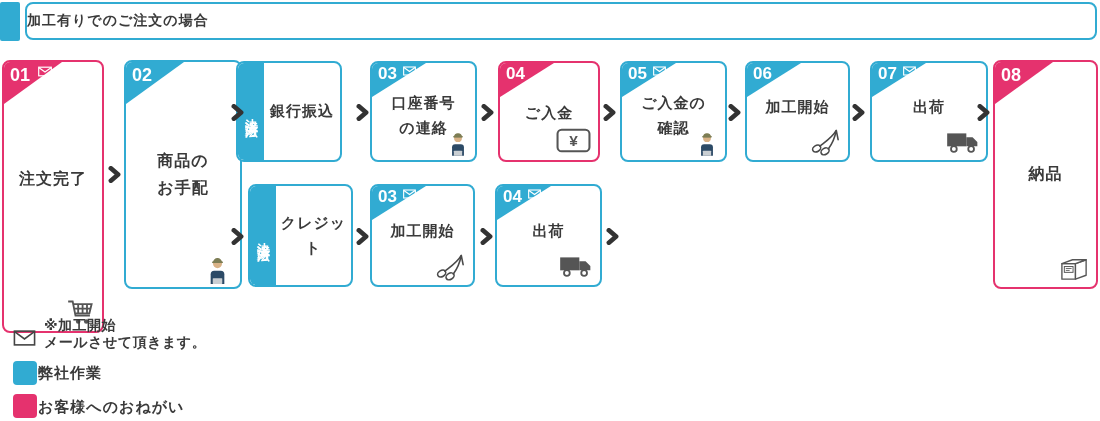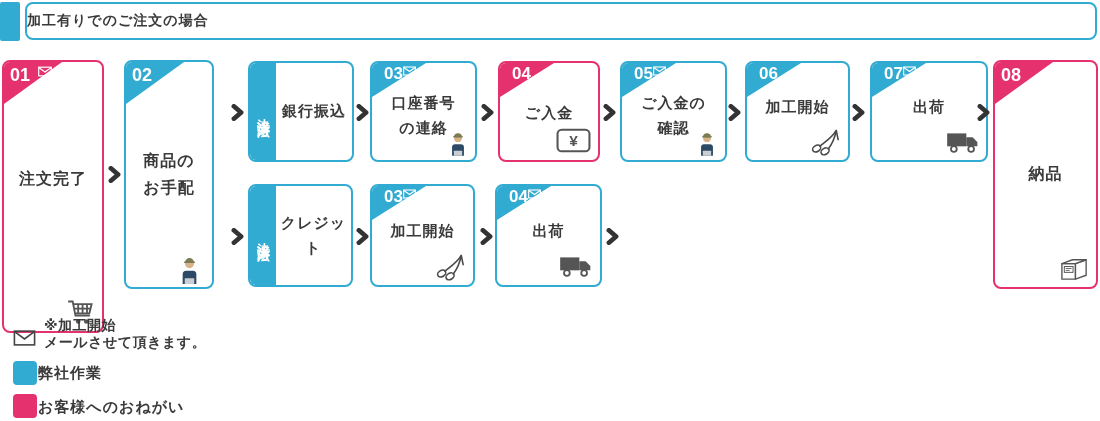--- a/index.html
+++ b/index.html
@@ -14,21 +14,21 @@
   .hdr-title { font-size:14px; font-weight:bold; color:var(--txt); letter-spacing:1px; }
 
   
   .fbox { position:absolute; background:#fff; border:2px solid var(--cyan); border-radius:8px; overflow:hidden; }
   .fbox.pink { border-color:var(--pink); }
   .badge { position:absolute; left:0; top:0; clip-path:polygon(0 0,100% 0,0 100%); background:var(--cyan); }
   .badge.pink { background:var(--pink); }
   .badge.sm { width:54px; height:34px; }
   .badge.lg { width:58px; height:42px; }
   .num { position:absolute; color:#fff; font-weight:bold; }
-  .badge.sm .num { left:12px; top:1px; font-size:17px; }
+  .badge.sm .num { left:6px; top:1px; font-size:17px; }
   .badge.lg .num { left:6px; top:3px; font-size:18px; }
   .mail-badge { position:absolute; }
   .mail-badge.sm { left:31px; top:3px; width:13px; height:10px; }
   .mail-badge.lg { left:34px; top:4px; width:14px; height:11px; }
   .center { position:absolute; inset:0; display:flex; flex-direction:column; align-items:center; justify-content:center; }
   .lbl { color:var(--txt); font-weight:bold; font-size:15px; text-align:center; line-height:1.65; letter-spacing:1px; }
   .lbl.big { font-size:16px; }
   .strip { position:absolute; left:0; top:0; bottom:0; width:26px; background:var(--cyan); border-radius:5px 0 0 5px;
            display:flex; align-items:center; justify-content:center; color:#fff; font-weight:bold; font-size:13px;
            writing-mode:vertical-rl; text-orientation:upright; letter-spacing:2px; }
@@ -114,34 +114,34 @@
         <use href="#mail-white"></use>
       </svg>
     <div class="center" style="padding-bottom:34px">
       <div class="lbl big">注文完了</div>
     </div>
     <svg class="boxicon" style="right:8px;bottom:6px;width:28px;height:27px" viewBox="0 0 26 25">
         <use href="#cart"></use>
       </svg>
   </div>
 
-  <div class="fbox" style="left:124px;top:60px;width:90px;height:229px">
+  <div class="fbox" style="left:124px;top:60px;width:118px;height:229px">
     <div class="badge lg">
       <span class="num">02</span>
     </div>
     <div class="center">
       <div class="lbl big">商品の</div>
       <div class="lbl big">お手配</div>
     </div>
     <svg class="boxicon" style="right:12px;bottom:2px;width:21px;height:29px" viewBox="0 0 20 28">
         <use href="#worker"></use>
       </svg>
   </div>
 
-  <div class="fbox" style="left:248px;top:61px;width:106px;height:101px">
+  <div class="fbox" style="left:236px;top:61px;width:106px;height:101px">
     <div class="strip">決済方法</div>
     <div class="strip-lbl-area">
       <div class="lbl">銀行振込</div>
     </div>
   </div>
 
   <div class="fbox" style="left:370px;top:61px;width:107px;height:101px">
     <div class="badge sm">
       <span class="num">03</span>
     </div>

